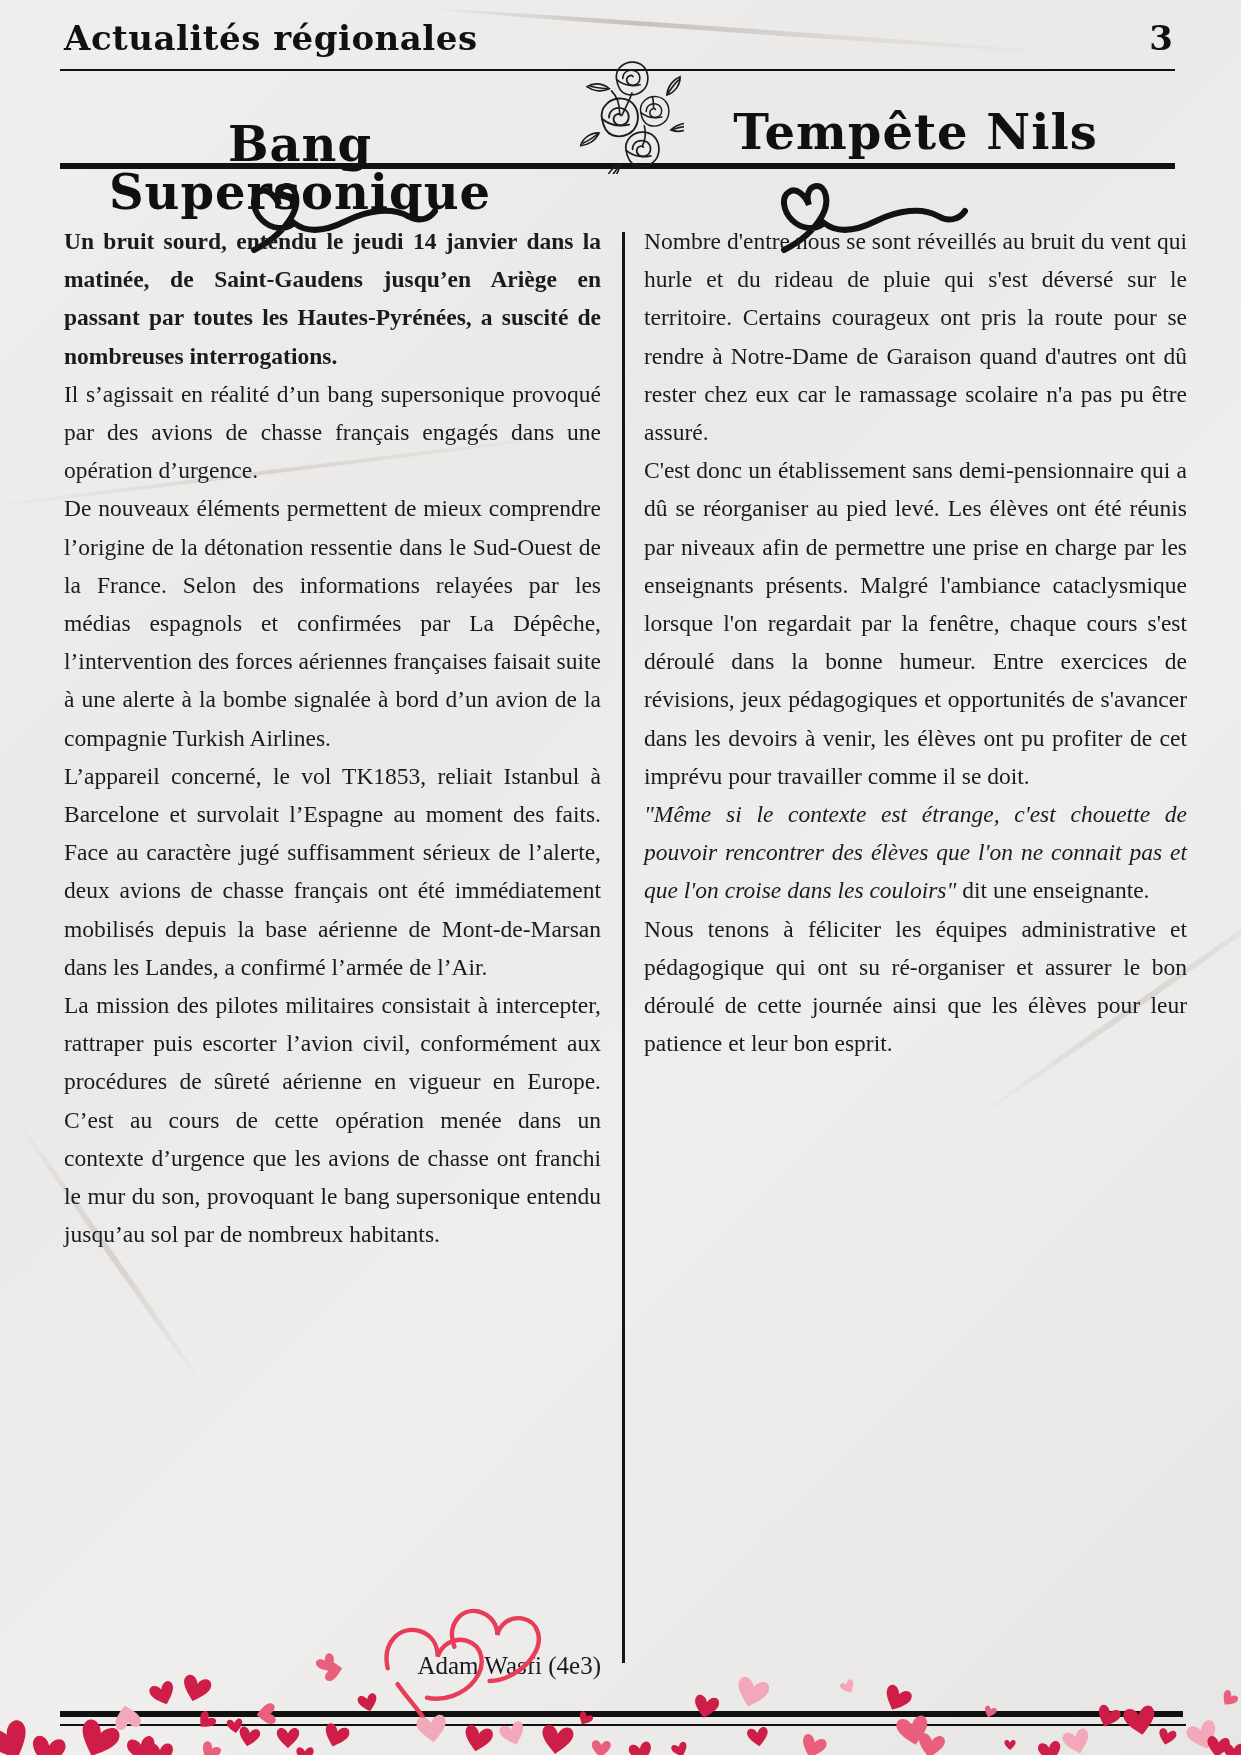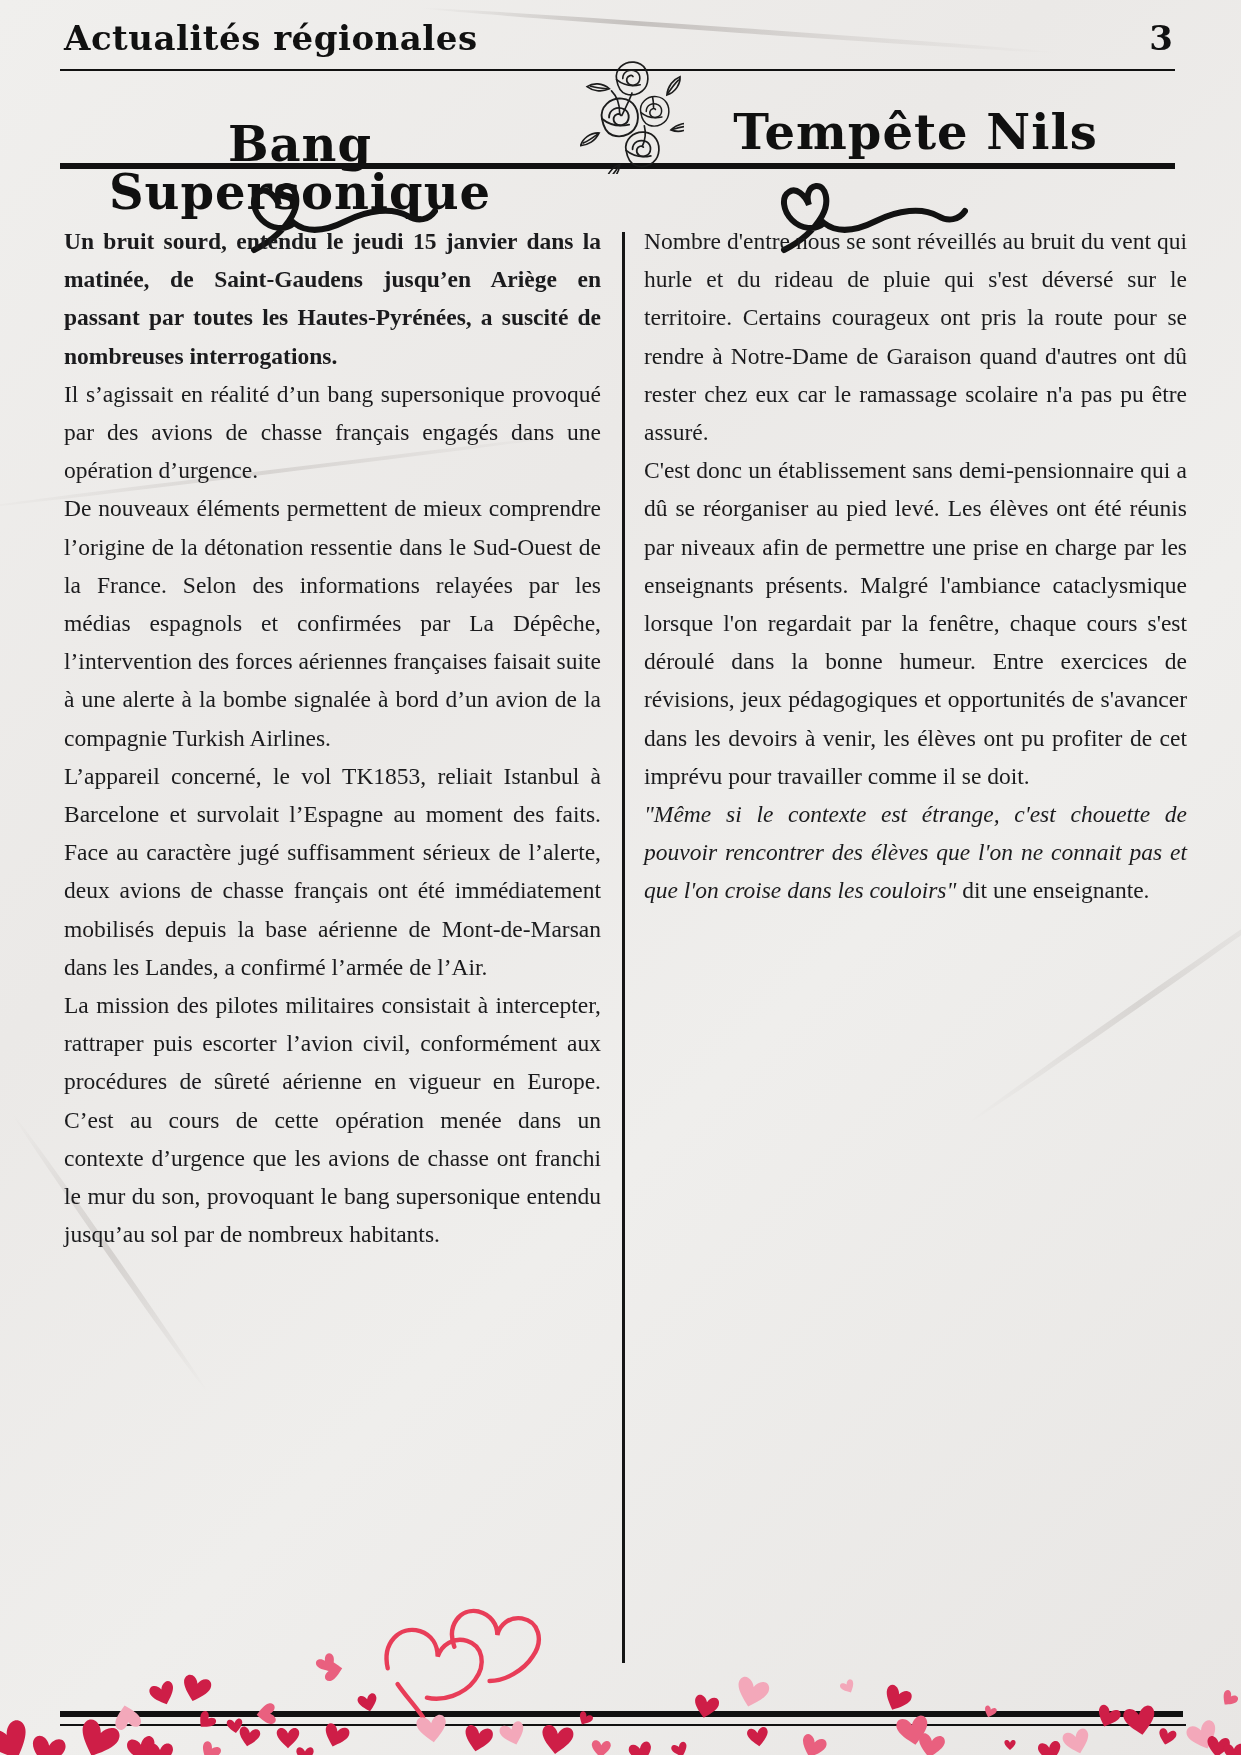--- a/index.html
+++ b/index.html
@@ -119,35 +119,37 @@
   <div class="rule thick-top"></div>
 
   <svg class="swirl left" viewBox="0 0 190 80" fill="none" stroke="#121212" stroke-width="6" stroke-linecap="round">
     <path d="M6,76 C22,68 36,56 44,42 C52,28 48,11 38,12 C30,13 28,23 31,31 C27,21 18,13 11,18 C3,23 5,37 14,46 C23,55 37,57 46,49 C60,60 80,56 98,47 C120,36 144,33 160,42 C170,48 181,46 187,37"></path>
   </svg>
   <svg class="swirl right" viewBox="0 0 190 80" fill="none" stroke="#121212" stroke-width="6" stroke-linecap="round">
     <path d="M6,76 C22,68 36,56 44,42 C52,28 48,11 38,12 C30,13 28,23 31,31 C27,21 18,13 11,18 C3,23 5,37 14,46 C23,55 37,57 46,49 C60,60 80,56 98,47 C120,36 144,33 160,42 C170,48 181,46 187,37"></path>
   </svg>
 
   <section class="column left" id="col-left">
-      <p><span class="seg-bold">Un bruit sourd, entendu le jeudi 15 janvier dans la matinée, de Saint-Gaudens jusqu’en Ariège en passant par toutes les Hautes-Pyrénées, a suscité de nombreuses interrogations.</span></p>
+      <p><span class="seg-bold">Un bruit sourd, entendu le jeudi 14 janvier dans la matinée, de Saint-Gaudens jusqu’en Ariège en passant par toutes les Hautes-Pyrénées, a suscité de nombreuses interrogations.</span></p>
       <p><span class="seg-normal">Il s’agissait en réalité d’un bang supersonique provoqué par des avions de chasse français engagés dans une opération d’urgence.</span></p>
       <p><span class="seg-normal">De nouveaux éléments permettent de mieux comprendre l’origine de la détonation ressentie dans le Sud-Ouest de la France. Selon des informations relayées par les médias espagnols et confirmées par La Dépêche, l’intervention des forces aériennes françaises faisait suite à une alerte à la bombe signalée à bord d’un avion de la compagnie Turkish Airlines.</span></p>
       <p><span class="seg-normal">L’appareil concerné, le vol TK1853, reliait Istanbul à Barcelone et survolait l’Espagne au moment des faits. Face au caractère jugé suffisamment sérieux de l’alerte, deux avions de chasse français ont été immédiatement mobilisés depuis la base aérienne de Mont-de-Marsan dans les Landes, a confirmé l’armée de l’Air.</span></p>
       <p><span class="seg-normal">La mission des pilotes militaires consistait à intercepter, rattraper puis escorter l’avion civil, conformément aux procédures de sûreté aérienne en vigueur en Europe. C’est au cours de cette opération menée dans un contexte d’urgence que les avions de chasse ont franchi le mur du son, provoquant le bang supersonique entendu jusqu’au sol par de nombreux habitants.</span></p>
     </section>
 
   <div class="column-divider"></div>
 
   <section class="column right" id="col-right">
       <p><span class="seg-normal">Nombre d'entre nous se sont réveillés au bruit du vent qui hurle et du rideau de pluie qui s'est déversé sur le territoire. Certains courageux ont pris la route pour se rendre à Notre-Dame de Garaison quand d'autres ont dû rester chez eux car le ramassage scolaire n'a pas pu être assuré.</span></p>
       <p><span class="seg-normal">C'est donc un établissement sans demi-pensionnaire qui a dû se réorganiser au pied levé. Les élèves ont été réunis par niveaux afin de permettre une prise en charge par les enseignants présents. Malgré l'ambiance cataclysmique lorsque l'on regardait par la fenêtre, chaque cours s'est déroulé dans la bonne humeur. Entre exercices de révisions, jeux pédagogiques et opportunités de s'avancer dans les devoirs à venir, les élèves ont pu profiter de cet imprévu pour travailler comme il se doit.</span></p>
       <p><span class="seg-italic">"Même si le contexte est étrange, c'est chouette de pouvoir rencontrer des élèves que l'on ne connait pas et que l'on croise dans les couloirs" </span><span class="seg-normal">dit une enseignante.</span></p>
+      <p><span class="seg-normal">Nous tenons à féliciter les équipes administrative et pédagogique qui ont su ré-organiser et assurer le bon déroulé de cette journée ainsi que les élèves pour leur patience et leur bon esprit.</span></p>
     </section>
 
+  <div class="signature">Adam Wasfi (4e3)</div>
 
   <svg class="sig-doodle" viewBox="0 0 190 125" fill="none" stroke="#e83d58" stroke-width="4.5" stroke-linecap="round">
     <path d="M80,50 C72,28 86,10 105,14 C117,17 124,27 124,38 C126,28 136,19 149,21 C166,24 172,43 160,60 C151,74 132,85 116,85"></path>
     <path d="M12,72 C6,46 24,28 45,34 C57,38 63,48 63,60 C67,48 79,40 93,44 C109,49 113,68 101,84 C90,99 68,106 52,102"></path>
     <path d="M22,88 C30,100 40,110 48,122"></path>
   </svg>
 
   <div class="rule thick-bottom"></div>
   <div class="rule thin-bottom"></div>
 

